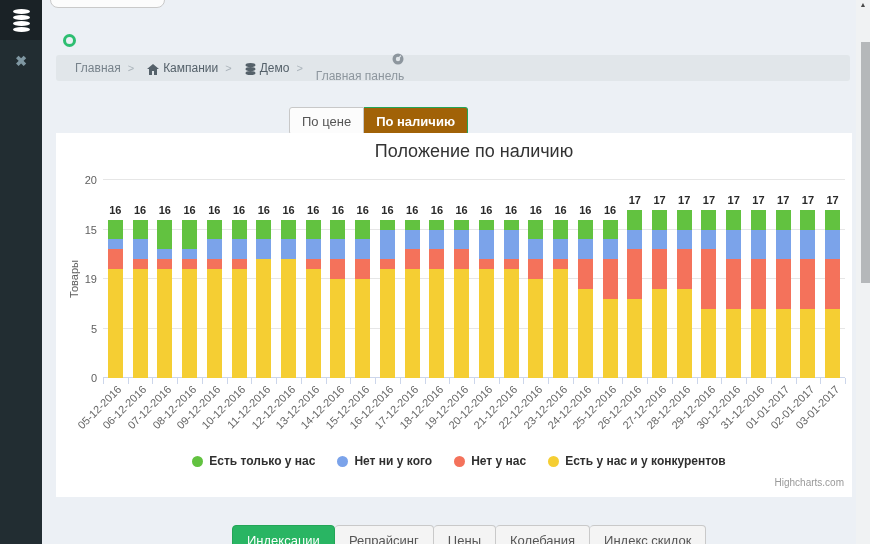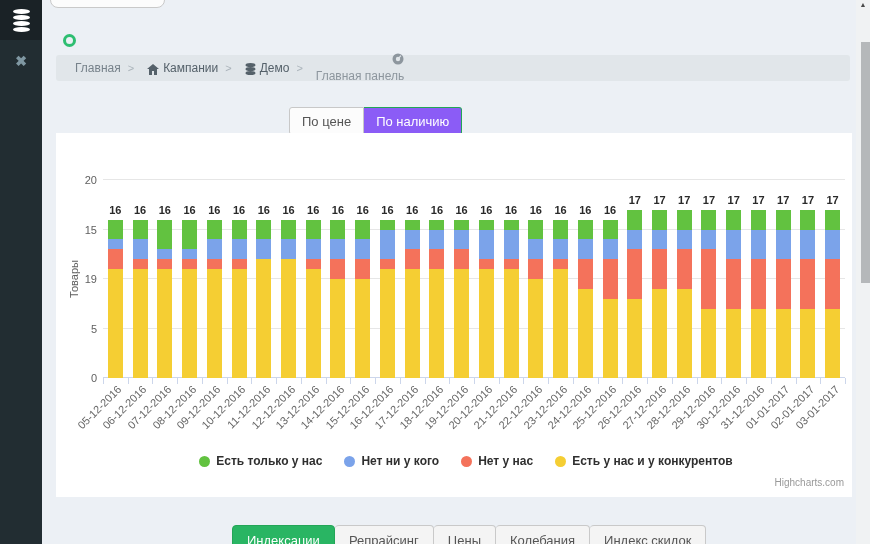--- a/index.html
+++ b/index.html
@@ -26,36 +26,36 @@
   .bc-item.first { color:#77828b; }
   .bc-item.last { color:#8d969e;flex-direction:column; }
   .bc-sep { color:#aab3ba; font-size:11px; }
   .bc-icon svg { display:block; }
   
   .btn-group { position:absolute; left:289px; top:95px; display:flex;margin-top:12px; }
   .vbtn { border:1px solid #c8c8c8; border-left-width:0; background:#fcfcfc; color:#555;
           font-family:"Liberation Sans", sans-serif; font-size:13px; padding:6px 12px; height:28px; cursor:pointer; }
   .vbtn:first-child { border-left-width:1px; border-radius:3px 0 0 3px; }
   .vbtn:last-child { border-radius:0 3px 3px 0; }
-  .vbtn.active { background:#8b5cf6; border-color:#23a557; color:#fff; }
+  .vbtn.active { background:#a16207; border-color:#23a557; color:#fff;font-weight:bold; }
   
   .chart-card { position:absolute; left:56px; top:133px; width:796px; height:364px; background:#fff; }
   .chart-title { position:absolute; left:47px; top:8px; width:742px; text-align:center; font-size:18px; color:#333; }
   .y-axis-title { position:absolute; left:-12px; top:140px; width:60px; text-align:center; font-size:11px; color:#606060; transform:rotate(-90deg); }
   .plot { position:absolute; left:47px; top:47px; width:742px; height:198px; }
   .gridline { position:absolute; left:0; width:100%; height:1px; background:#e6e6e6; }
   .axis-line { position:absolute; left:0; bottom:0; width:100%; height:1px; background:#ccd6eb; }
   .y-tick-label { position:absolute; left:0; width:41px; text-align:right; font-size:11px; color:#606060; }
   .x-tick { position:absolute; top:245px; width:1px; height:6px; background:#ccd6eb; }
   .x-label { position:absolute; top:250px; width:90px; text-align:right; font-size:11px; color:#666;
              transform:rotate(-45deg); transform-origin:100% 0; white-space:nowrap; }
   .bar-col { position:absolute; bottom:0; width:15px; display:flex; flex-direction:column-reverse; cursor:pointer; }
   .bar-col .seg { width:100%; }
   .bar-total { position:absolute; top:-16px; left:-6px; right:-6px; text-align:center; font-size:11px; font-weight:bold; color:#2a2a2a; }
-  .legend { position:absolute; left:39px; top:321px; width:742px; display:flex; justify-content:center; align-items:center; gap:22px; }
+  .legend { position:absolute; left:32px; top:321px; width:742px; display:flex; justify-content:center; align-items:center; gap:22px; }
   .legend-item { display:flex; align-items:center; gap:6px; cursor:pointer; }
   .legend-dot { width:11px; height:11px; border-radius:50%; }
   .legend-label { font-size:12px; font-weight:bold; color:#2f2f2f; }
   .credit { position:absolute; right:8px; top:344px; font-size:10px; color:#999; }
   
   .bottom-tabs { position:absolute; left:232px; top:525px; display:flex; }
   .btab { border:1px solid #c9c9c9; border-left-width:0; background:#f4f4f4; color:#555;
           font-family:"Liberation Sans", sans-serif; font-size:13px; padding:7px 14px; border-radius:4px 4px 0 0; cursor:pointer; white-space:nowrap; }
   .btab:first-child { border-left-width:1px; }
   .btab.active { background:#29b563; border-color:#23a557; color:#fff; }
@@ -121,20 +121,21 @@
     <span>Главная панель</span>
   </span>
 </div>
 
 <div class="btn-group">
   <button class="vbtn">По цене</button>
   <button class="vbtn active">По наличию</button>
 </div>
 
 <div class="chart-card">
+  <div class="chart-title">Положение по наличию</div>
   <div class="y-axis-title">Товары</div>
   <div class="plot" id="plot">
     <div class="axis-line"></div>
   <div class="gridline" style="bottom: 49.5px;"></div>
       <div class="gridline" style="bottom: 99px;"></div>
       <div class="gridline" style="bottom: 148.5px;"></div>
       <div class="gridline" style="bottom: 198px;"></div>
       <div class="bar-col" style="left: 4.86667px; height: 158.4px;">
         <div class="seg" style="height: 108.9px; background: rgb(245, 206, 51);"></div>
         <div class="seg" style="height: 19.8px; background: rgb(244, 114, 91);"></div>

